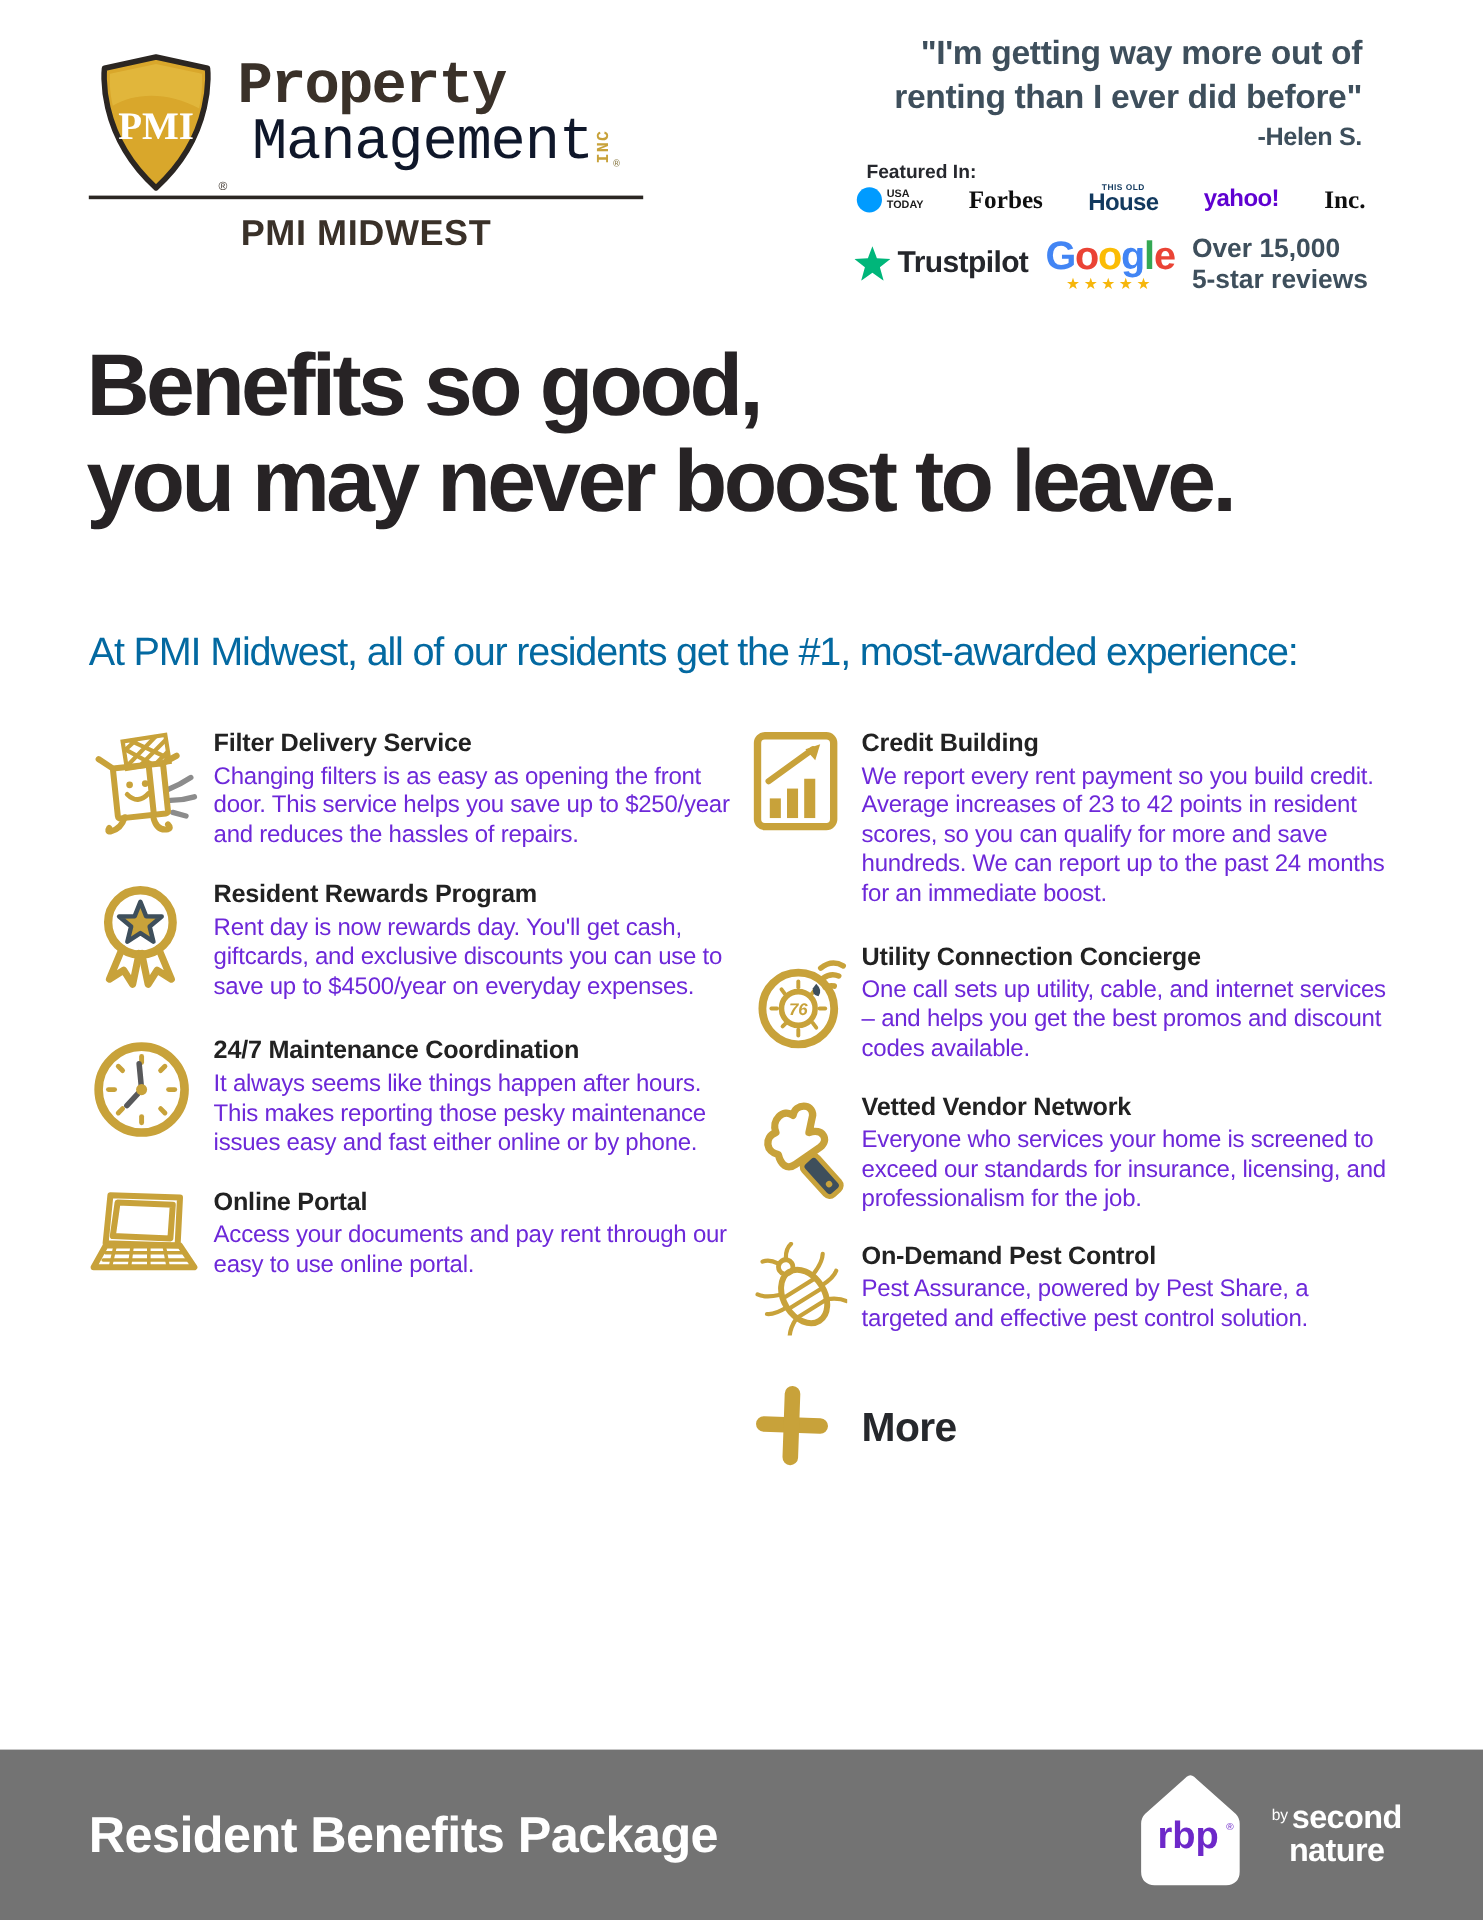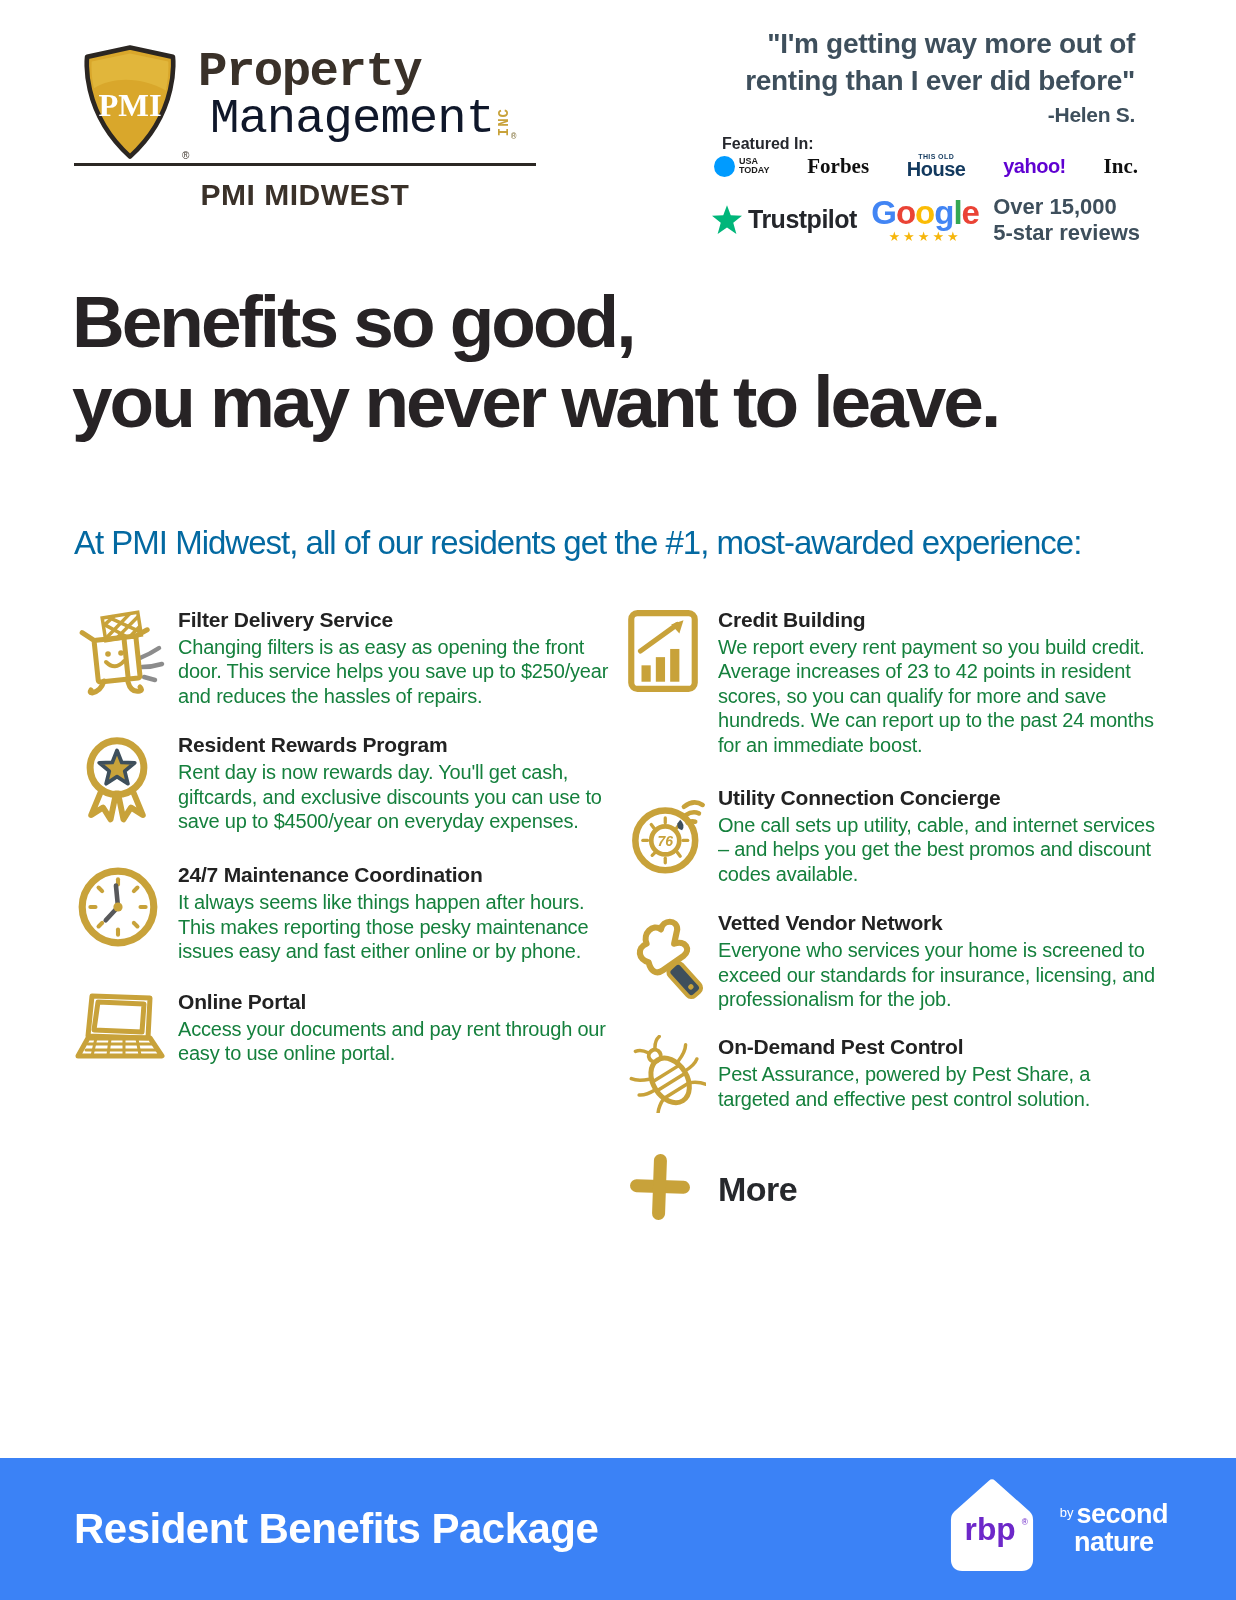--- a/index.html
+++ b/index.html
@@ -54,28 +54,28 @@
   
   .benefits { position:absolute; left:74px; top:608px; width:1092px; display:flex; }
   .col-left { width:552px; }
   .col-right { width:540px; }
   .item { display:flex; align-items:flex-start; }
   .icon-cell-l { width:104px; flex:none; padding-top:0px; }
   .icon-cell-r { width:92px; flex:none; padding-top:0px; }
   .text-cell-l { width:434px; }
   .text-cell-r { width:440px; }
   .b-title { font-size:21px; font-weight:bold; color:#222222; letter-spacing:-0.2px; margin-bottom:3px; }
-  .b-desc { font-size:20px; color:#15803d; line-height:1.22; letter-spacing:-0.2px; }
+  .b-desc { font-size:20px; color:#6d28d9; line-height:1.22; letter-spacing:-0.2px; }
   .mbL1{margin-bottom:25px;} .mbL2{margin-bottom:30px;} .mbL3{margin-bottom:26px;}
   .mbR1{margin-bottom:29px;} .mbR2{margin-bottom:25px;} .mbR3{margin-bottom:24px;} .mbR4{margin-bottom:34px;}
   .more-label { font-size:34px; font-weight:bold; color:#26282c; letter-spacing:-0.5px; }
   .more-row .icon-cell-r { padding-top:0; }
   .more-row { display:flex; align-items:center; }
   
-  .footer { position:absolute; left:0; top:1458px; width:1236px; height:142px; background:#3b82f6; }
+  .footer { position:absolute; left:0; top:1458px; width:1236px; height:142px; background:#737373; }
   .footer-title { position:absolute; left:74px; top:0; height:142px; display:flex; align-items:center;
                   font-size:42px; font-weight:bold; color:#ffffff; letter-spacing:-0.5px; }
   .footer-logo { position:absolute; right:68px; top:50%; transform:translateY(-50%);
                  display:flex; align-items:center; gap:12px; }
   .sn-text { color:#ffffff; text-align:center; line-height:1.02; }
   .sn-by { font-size:13px; font-weight:normal; margin-right:3px; vertical-align:6px; }
   .sn-word { font-size:27px; font-weight:bold; letter-spacing:-0.5px; }
 </style>
 </head>
 <body>
@@ -138,21 +138,21 @@
       <span class="g-stars">★★★★★</span>
     </div>
     <div class="review-summary">
       <div>Over 15,000</div>
       <div>5-star reviews</div>
     </div>
   </div>
 
   <div class="headline">
     <div>Benefits so good,</div>
-    <div>you may never want to leave.</div>
+    <div>you may never boost to leave.</div>
   </div>
   <div class="subhead">At PMI Midwest, all of our residents get the #1, most-awarded experience:</div>
 
   <div class="benefits">
 
     <div class="col-left">
 
       <div class="item mbL1">
         <div class="icon-cell-l">
           <svg width="96" height="96" viewBox="0 0 96 96">

